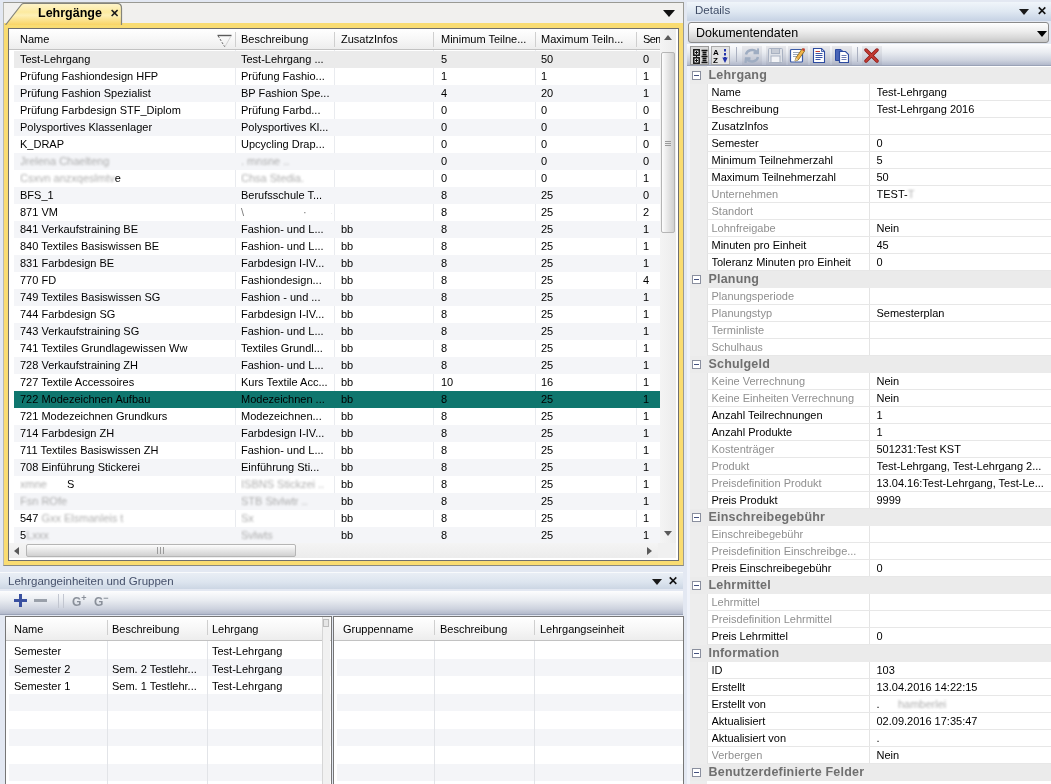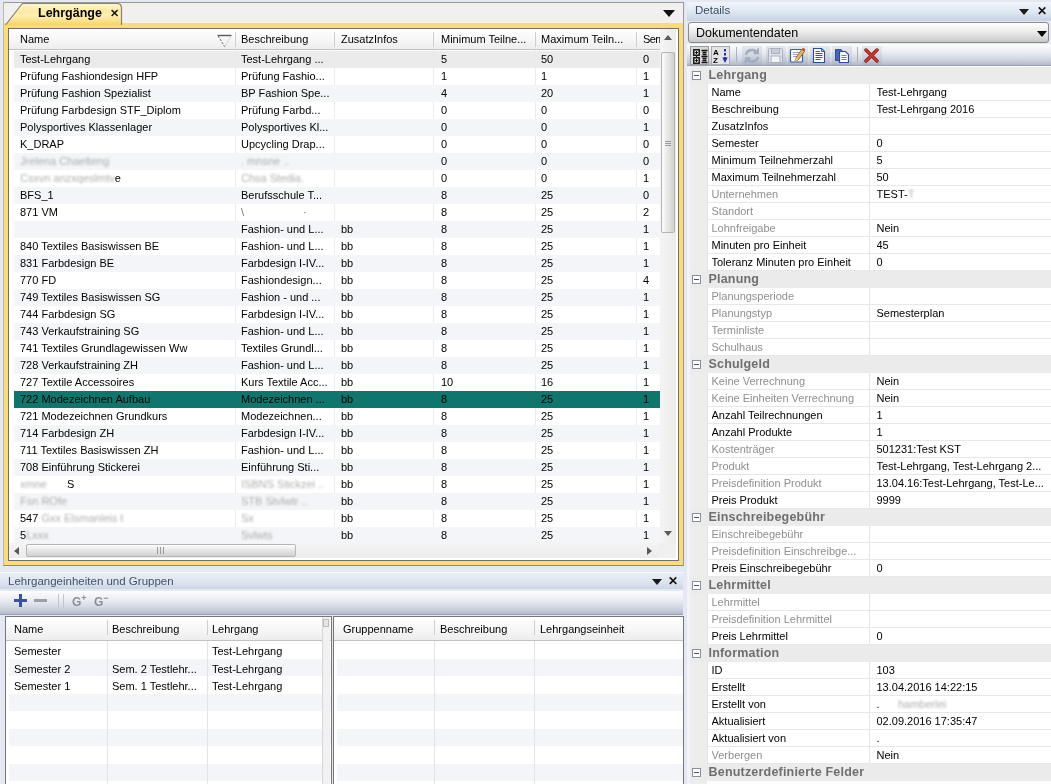--- a/index.html
+++ b/index.html
@@ -165,20 +165,21 @@
 <span class="cell" style="left:629.5px;width:17px">0</span>
 </div>
 <div class="row" style="top:175.0px;">
 <span class="cell" style="left:6.5px;width:211px">871 VM</span>
 <span class="cell" style="left:227.5px;width:91px"><span style="color:#777">\</span><span style="position:absolute;left:62px;color:#777">·</span><span style="position:absolute;left:90px;color:#aaa;font-size:8px">.</span></span>
 <span class="cell" style="left:427.5px;width:92px">8</span>
 <span class="cell" style="left:527.5px;width:91px">25</span>
 <span class="cell" style="left:629.5px;width:17px">2</span>
 </div>
 <div class="row" style="top:192.0px;background:#f4f5f8;">
+<span class="cell" style="left:6.5px;width:211px">841 Verkaufstraining BE</span>
 <span class="cell" style="left:227.5px;width:91px">Fashion- und L...</span>
 <span class="cell" style="left:327.5px;width:90px">bb</span>
 <span class="cell" style="left:427.5px;width:92px">8</span>
 <span class="cell" style="left:527.5px;width:91px">25</span>
 <span class="cell" style="left:629.5px;width:17px">1</span>
 </div>
 <div class="row" style="top:209.0px;">
 <span class="cell" style="left:6.5px;width:211px">840 Textiles Basiswissen BE</span>
 <span class="cell" style="left:227.5px;width:91px">Fashion- und L...</span>
 <span class="cell" style="left:327.5px;width:90px">bb</span>

